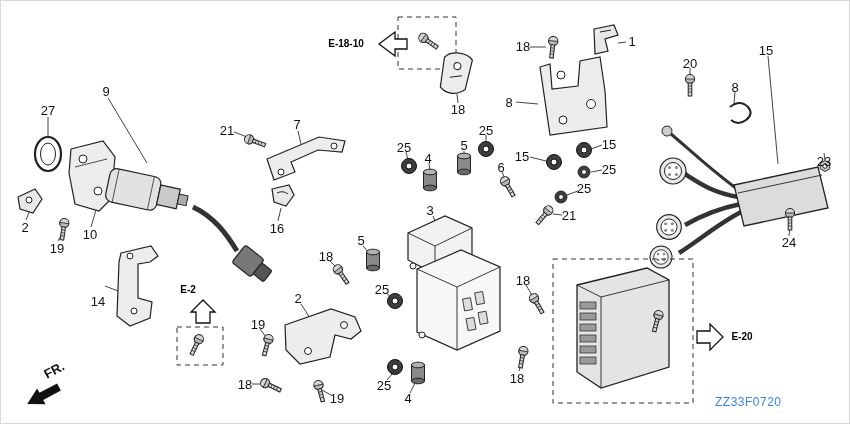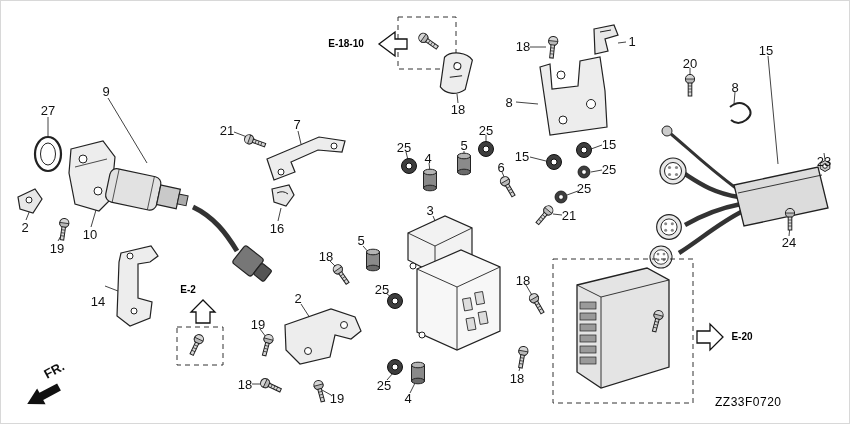--- a/index.html
+++ b/index.html
@@ -12,21 +12,21 @@
   .lbl{
     position:absolute;transform:translate(-50%,-50%);
     font-size:13px;color:#111;line-height:1;white-space:nowrap;
   }
   .ref{
     position:absolute;transform:translate(-50%,-50%);
     font-size:10px;font-weight:bold;color:#000;line-height:1;white-space:nowrap;
   }
   .code{
     position:absolute;left:714px;top:394px;
-    font-size:12px;color:#000000;letter-spacing:.5px;
+    font-size:12px;color:#3b82f6;letter-spacing:.5px;
   }
 </style>
 </head>
 <body>
 
 <div class="stage">
 
   <svg width="850" height="424" viewBox="0 0 850 424">
     <defs>
       <g id="bolt">

